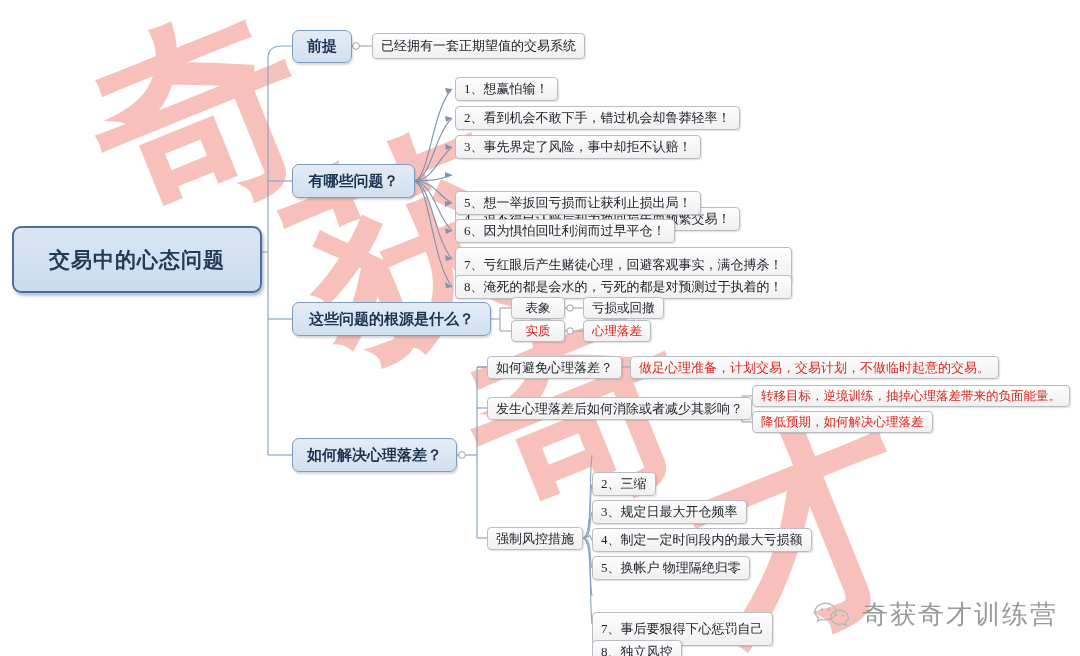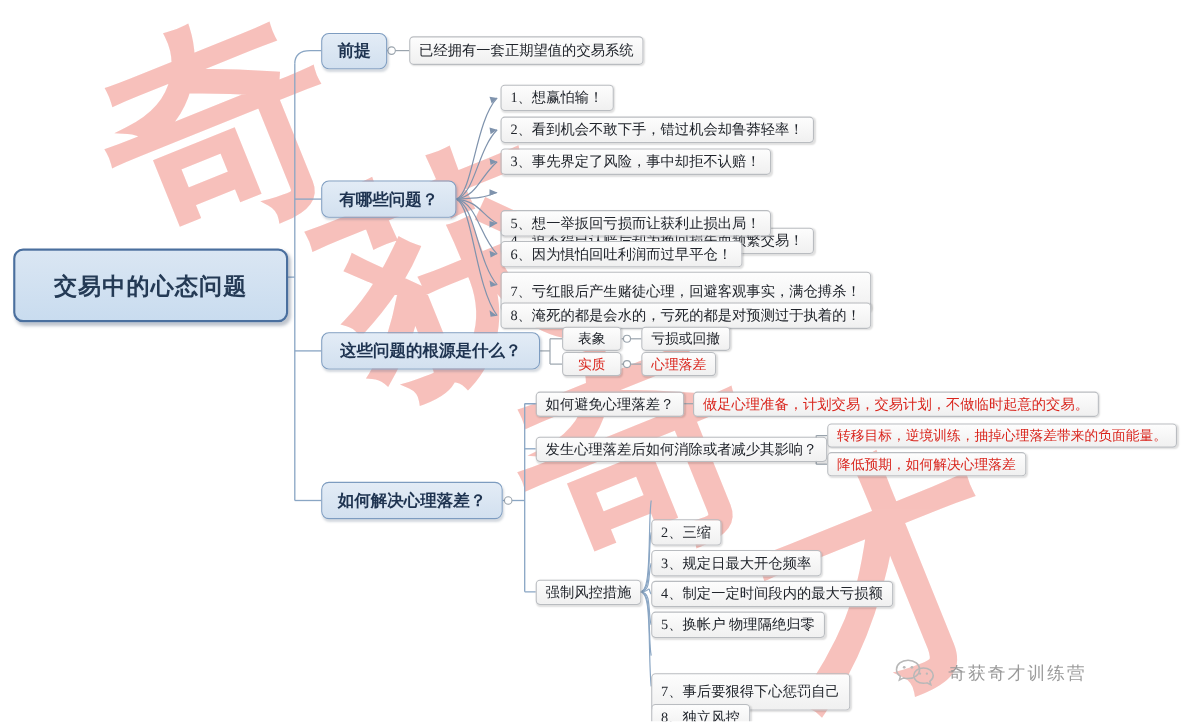--- a/index.html
+++ b/index.html
@@ -98,21 +98,21 @@
   .node.leaf.redtext { color: #d9251d; }
 
   
   #wechat-footer {
     position: absolute;
     z-index: 4;
     display: flex;
     align-items: center;
     gap: 10px;
     color: #9a9a9a;
-    font-size: 16px;
+    font-size: 26px;
     font-family: "DejaVu Sans", "Liberation Sans", sans-serif;
     letter-spacing: 2px;
   }
   #wechat-footer svg { display: block; }
 </style>
 </head>
 <body>
 
 <div id="canvas">
 

